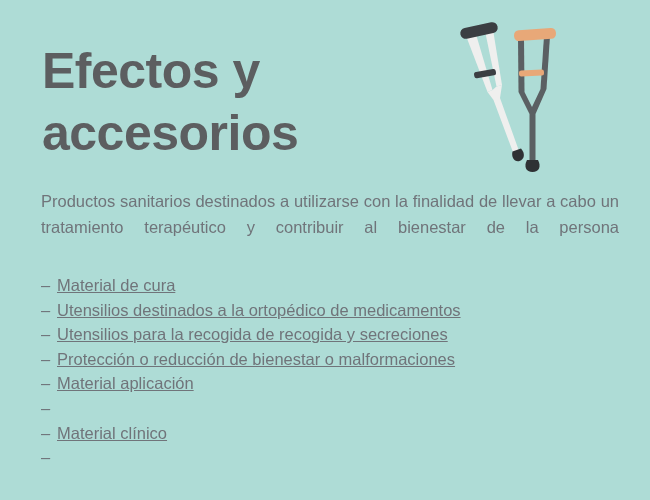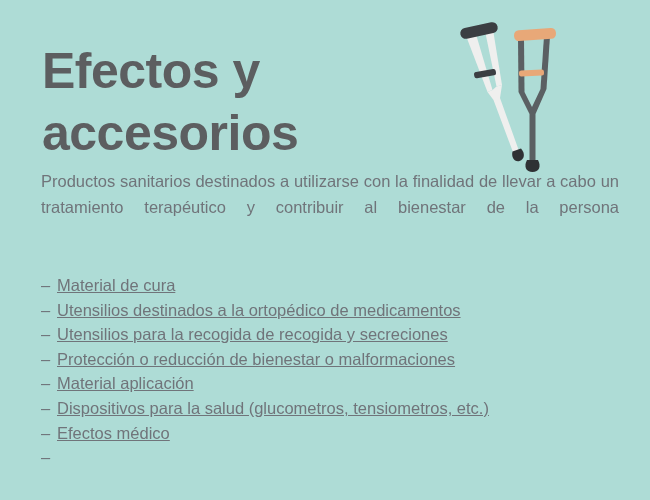--- a/index.html
+++ b/index.html
@@ -48,21 +48,21 @@
     font-weight: 700;
     letter-spacing: -0.5px;
     color: #5c5e60;
     white-space: pre-line;
   }
 
   
   #intro {
     position: absolute;
     left: 41px;
-    top: 168px;
+    top: 188px;
     width: 578px;
     margin: 0;
     font-size: 16.5px;
     line-height: 26px;
     color: #70747a;
     text-align: justify;
     text-justify: inter-word;
     -webkit-hyphens: none;
     hyphens: none;
   }
@@ -163,24 +163,23 @@
     <li>
       <span class="dash">–</span>
       <span class="txt">Protección o reducción de bienestar o malformaciones</span>
     </li>
     <li>
       <span class="dash">–</span>
       <span class="txt">Material aplicación</span>
     </li>
     <li>
       <span class="dash">–</span>
-      <span class="txt">Dispositivos para la salud (glucometros, tensiometros, etc.)</span>
     </li>
     <li>
       <span class="dash">–</span>
-      <span class="txt">Efectos médico</span>
+      <span class="txt">Material clínico</span>
     </li>
     <li>
       <span class="dash">–</span>
     </li>
   </ul>
 
 </div>
 
 </body></html>

